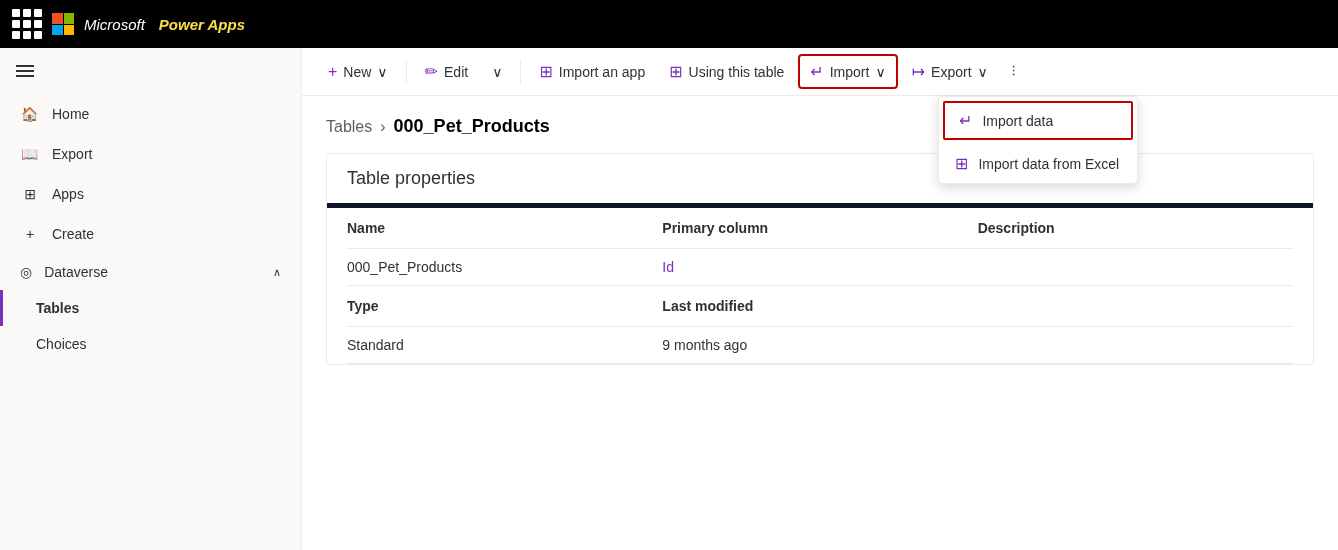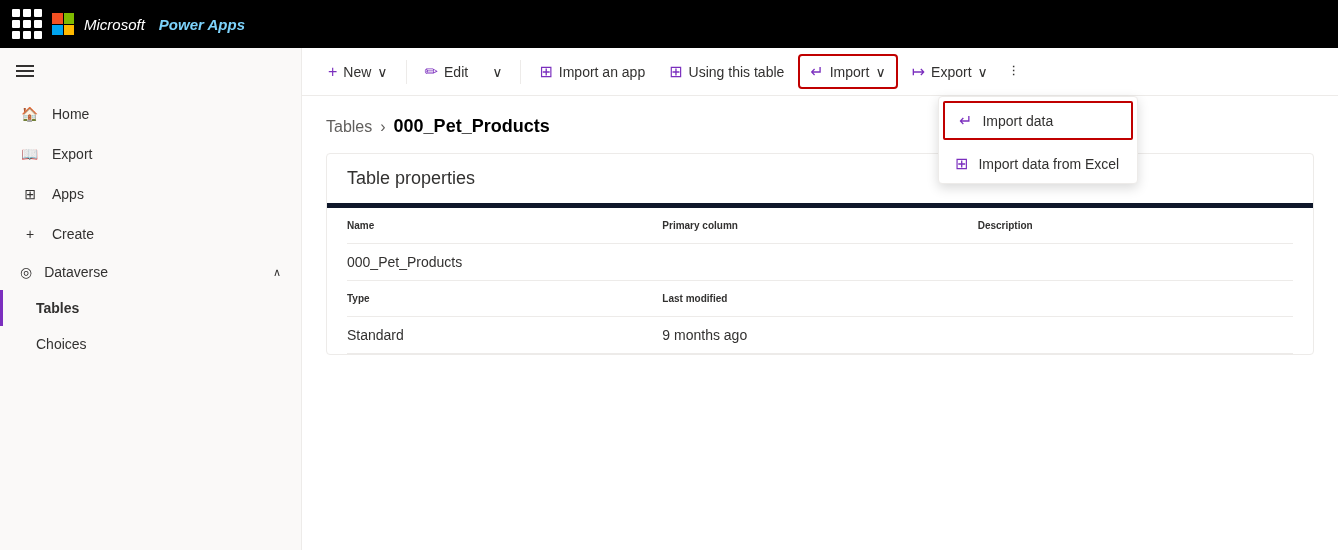--- a/index.html
+++ b/index.html
@@ -34,21 +34,21 @@
       display: grid;
       grid-template-columns: 1fr 1fr;
       grid-template-rows: 1fr 1fr;
       gap: 1px;
     }
     .ms-logo span:nth-child(1) { background: #f25022; }
     .ms-logo span:nth-child(2) { background: #7fba00; }
     .ms-logo span:nth-child(3) { background: #00a4ef; }
     .ms-logo span:nth-child(4) { background: #ffb900; }
     .topbar-company { font-size: 15px; font-weight: 400; color: #fff; }
-    .topbar-appname { font-size: 15px; font-weight: 600; color: #7dd3fc; margin-left: 4px; }
+    .topbar-appname { font-size: 15px; font-weight: 600; color: #fde047; margin-left: 4px; }
 
     
     .layout { display: flex; height: calc(550px - 48px); }
 
     
     .sidebar {
       width: 302px;
       background: #faf9f8;
       border-right: 1px solid #edebe9;
       display: flex;
@@ -207,21 +207,21 @@
       padding: 0 20px;
     }
     .table-row-header {
       display: grid;
       grid-template-columns: 1fr 1fr 1fr;
       padding: 12px 0;
       border-bottom: 1px solid #edebe9;
     }
     .table-row-header span {
       font-weight: 700;
-      font-size: 10px;
+      font-size: 14px;
       color: #323130;
     }
     .table-row-data {
       display: grid;
       grid-template-columns: 1fr 1fr 1fr;
       padding: 10px 0;
       border-bottom: 1px solid #edebe9;
     }
     .table-row-data span { font-size: 14px; color: #323130; }
     .table-row-data span.value-purple { color: #7b2fbe; }
@@ -350,20 +350,21 @@
       <div class="table-section">
         <div class="table-section-header">Table properties</div>
         <div class="table-props">
           <div class="table-row-header">
             <span>Name</span>
             <span>Primary column</span>
             <span>Description</span>
           </div>
           <div class="table-row-data">
             <span>000_Pet_Products</span>
+            <span class="value-purple">Id</span>
             <span></span>
           </div>
           <div class="table-row-header">
             <span>Type</span>
             <span>Last modified</span>
             <span></span>
           </div>
           <div class="table-row-data">
             <span>Standard</span>
             <span>9 months ago</span>

